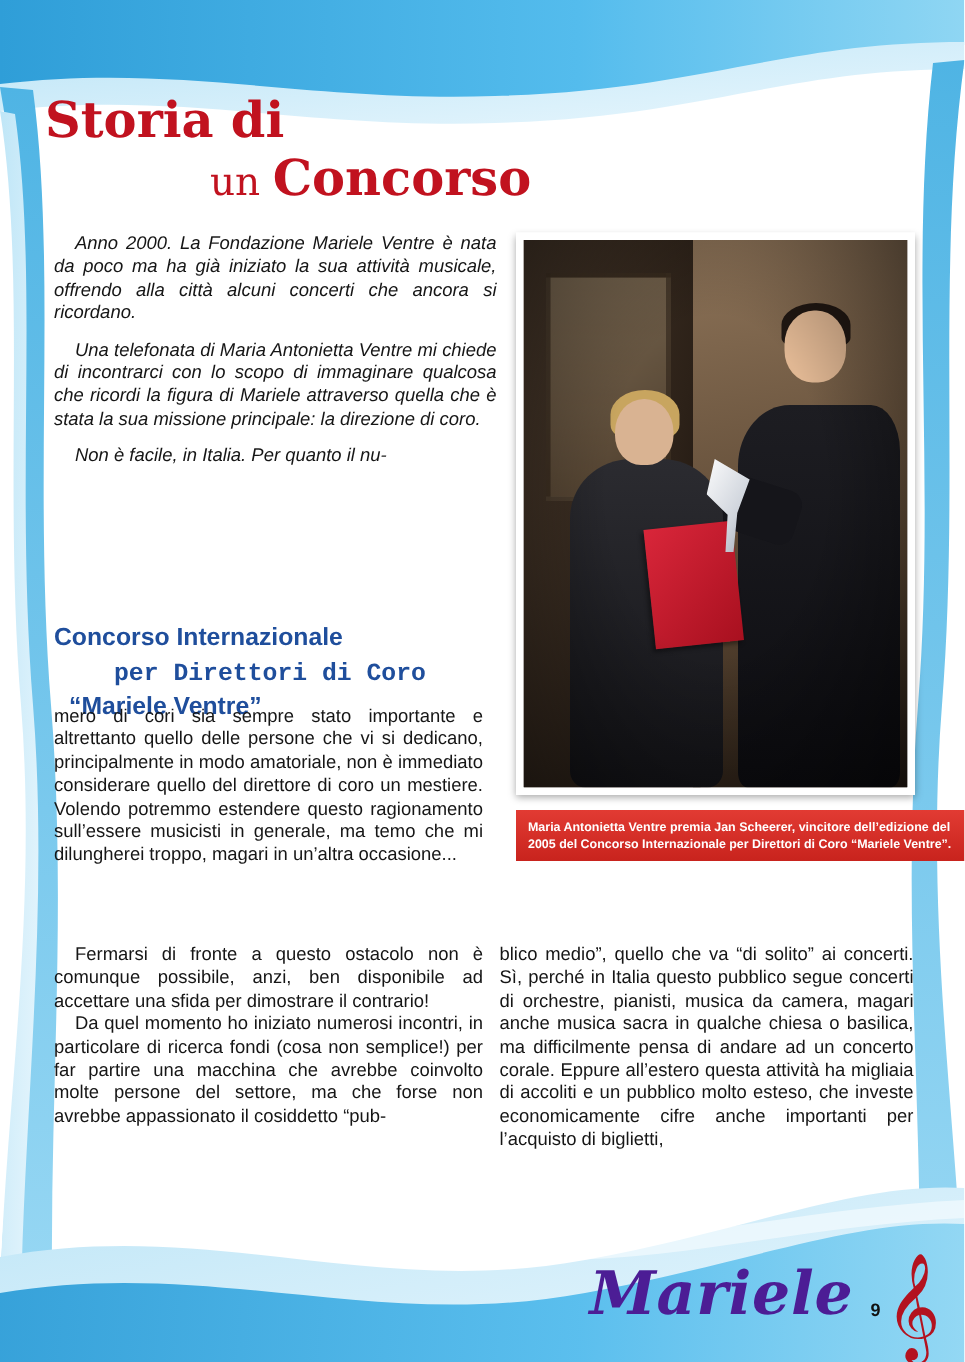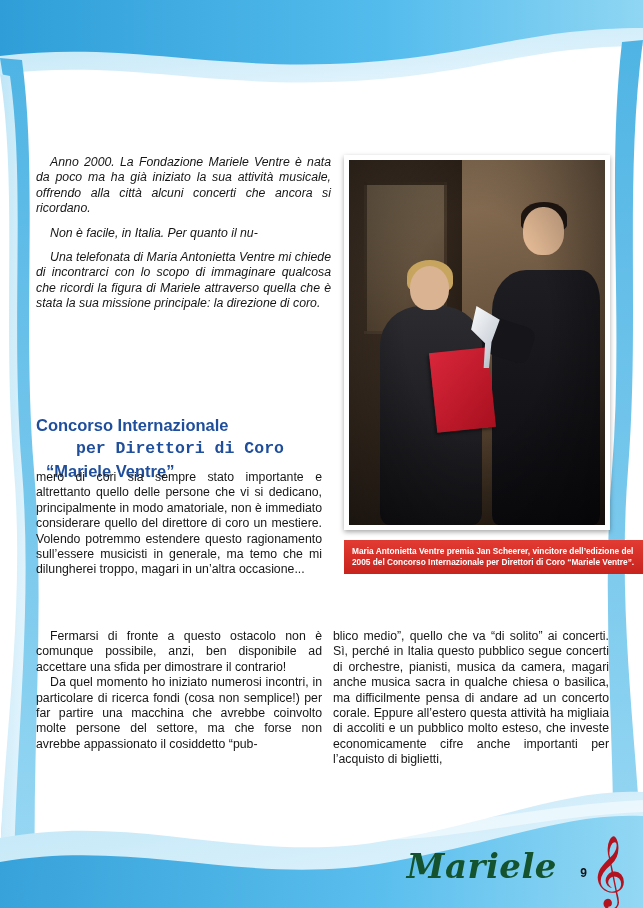--- a/index.html
+++ b/index.html
@@ -237,27 +237,27 @@
     background: linear-gradient(180deg, #e23b33 0%, #c8231d 100%);
     color: #ffffff;
     font-size: 8.3px;
     line-height: 10.6px;
     font-weight: bold;
     padding: 6px 8px 7px 8px;
     box-sizing: border-box;
   }
   .brand {
     position: absolute;
-    right: 86px;
+    right: 74px;
     bottom: 22px;
     font-family: "DejaVu Serif", serif;
     font-style: italic;
     font-weight: bold;
-    font-size: 34px;
-    color: #14532d;
+    font-size: 40px;
+    color: #4c1d95;
     letter-spacing: .5px;
   }
   .page-number {
     position: absolute;
     right: 56px;
     bottom: 28px;
     font-size: 12px;
     font-weight: bold;
     color: #111111;
   }
@@ -299,25 +299,29 @@
     <path d="M0,58 C22,180 6,320 18,470 C30,620 4,740 0,860 L0,908 L36,908 C30,760 46,620 34,470 C22,320 38,180 22,60 Z" fill="url(#g3)"></path>
     <path d="M0,74 C18,190 2,320 14,470 C26,620 0,760 0,880 L0,908 L14,908 C12,770 34,620 22,470 C10,320 26,190 10,76 Z" fill="url(#g2)"></path>
 
     <path d="M643,40 C624,180 640,320 628,470 C616,620 640,760 643,890 L643,908 L612,908 C618,760 600,620 612,470 C624,320 606,180 622,42 Z" fill="url(#g3)"></path>
 
     <path d="M0,838 C140,812 250,866 390,840 C500,820 570,788 643,792 L643,908 L0,908 Z" fill="url(#g2)"></path>
     <path d="M0,862 C140,838 250,888 390,862 C500,842 570,812 643,816 L643,908 L0,908 Z" fill="url(#g1)" opacity="0.95"></path>
     <path d="M330,826 C430,836 520,806 643,800 L643,812 C520,818 430,848 330,838 Z" fill="#ffffff" opacity="0.5"></path>
   </svg>
 
+  <div class="title-block">
+    <div class="title-line1">Storia di</div>
+    <div class="title-line2"><span class="small">un </span><span>Concorso</span></div>
+  </div>
 
   <div class="col-text" id="intro-col">
     <p>Anno 2000. La Fondazione Mariele Ventre è nata da poco ma ha già iniziato la sua attività musicale, offrendo alla città alcuni concerti che ancora si ricordano.</p>
+    <p>Una telefonata di Maria Antonietta Ventre mi chiede di incontrarci con lo scopo di immaginare qualcosa che ricordi la figura di Mariele attraverso quella che è stata la sua missione principale: la direzione di coro.</p>
     <p>Non è facile, in Italia. Per quanto il nu-</p>
-    <p>Una telefonata di Maria Antonietta Ventre mi chiede di incontrarci con lo scopo di immaginare qualcosa che ricordi la figura di Mariele attraverso quella che è stata la sua missione principale: la direzione di coro.</p>
   </div>
 
   <div class="subtitle">
     <span class="l1">Concorso Internazionale</span>
     <span class="l2">per Direttori di Coro</span>
     <span class="l3">“Mariele Ventre”</span>
   </div>
 
   <div class="col-text" id="left-col2">
     <p class="noindent">mero di cori sia sempre stato importante e altrettanto quello delle persone che vi si dedicano, principalmente in modo amatoriale, non è immediato considerare quello del direttore di coro un mestiere. Volendo potremmo estendere questo ragionamento sull’essere musicisti in generale, ma temo che mi dilungherei troppo, magari in un’altra occasione...</p>

